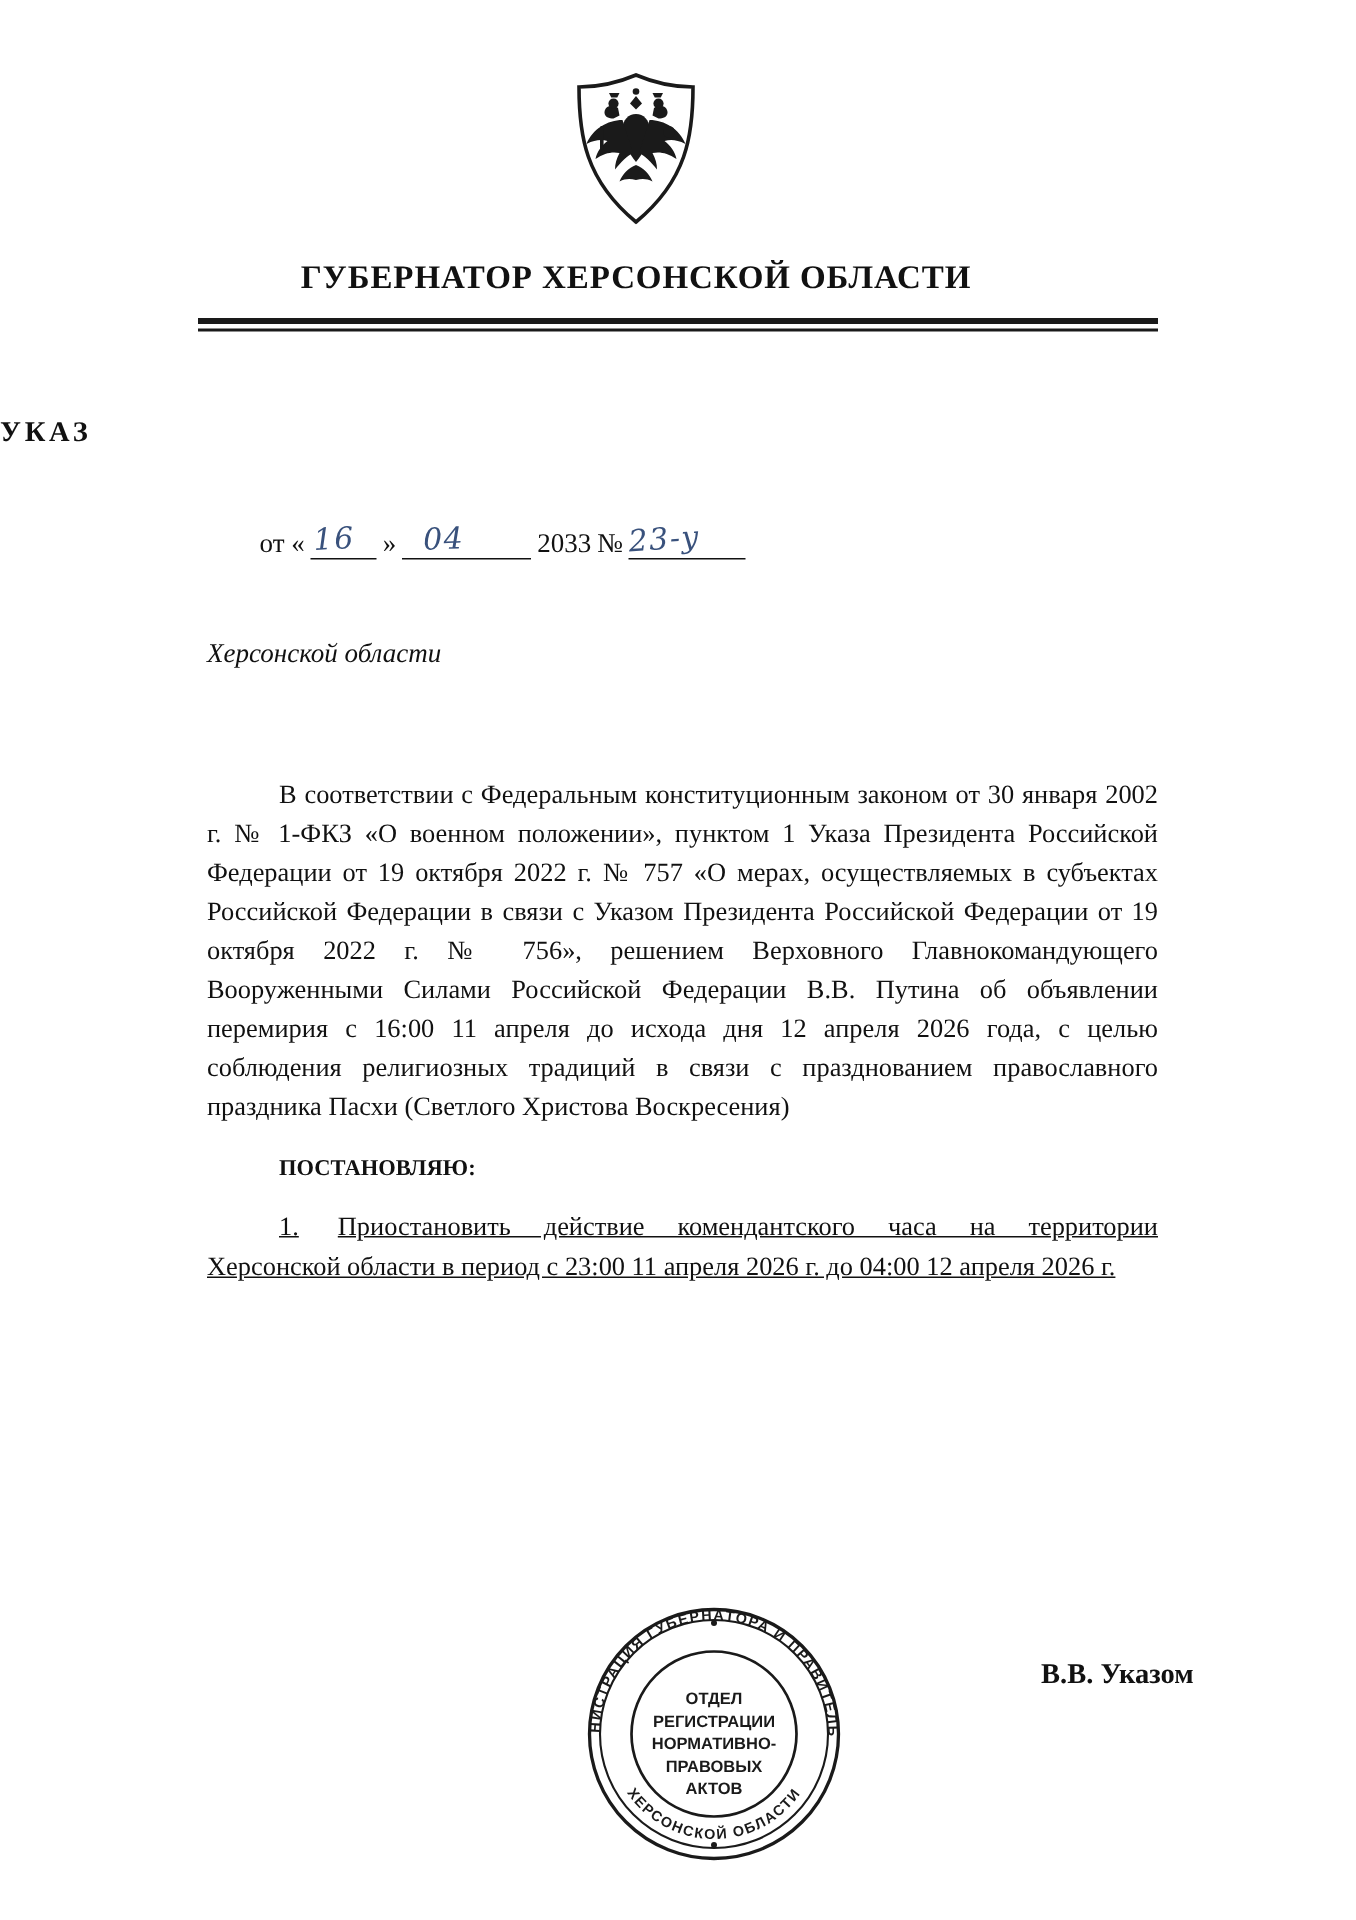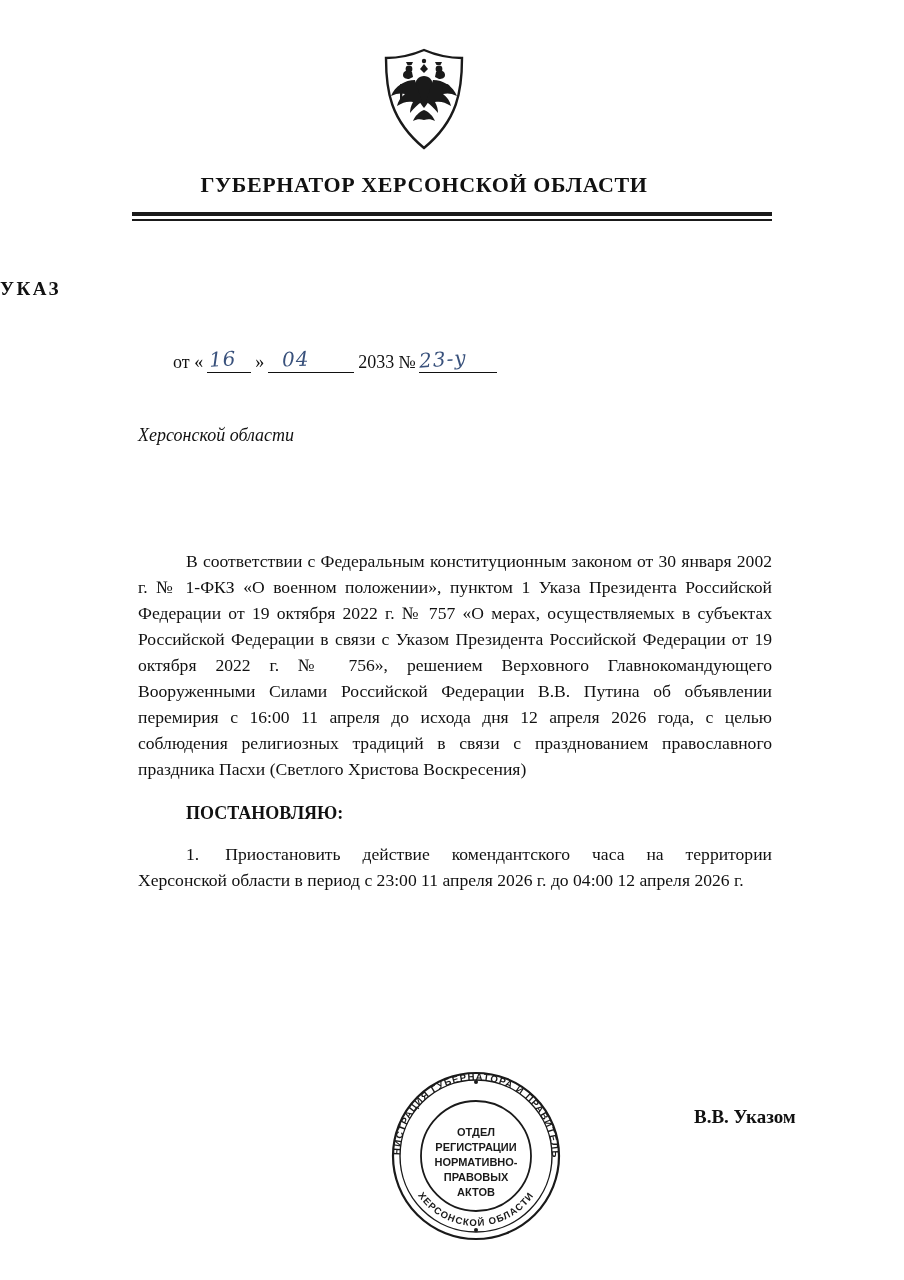--- a/index.html
+++ b/index.html
@@ -125,42 +125,43 @@
     left: 138px;
     width: 420px;
     font-style: italic;
     font-size: 18px;
     line-height: 1.32;
   }
 
   
   .body {
     position: absolute;
-    top: 548px;
+    top: 516px;
     left: 138px;
     width: 634px;
     font-size: 17.6px;
     line-height: 1.48;
     text-align: justify;
     text-justify: inter-word;
   }
   .body p {
     margin: 0;
     text-indent: 48px;
   }
   .resolve {
     margin-top: 18px;
     margin-bottom: 14px;
     font-weight: bold;
-    font-size: 18px;
+    font-size: 15px;
     text-indent: 48px;
   }
   .clause {
     margin-top: 0;
     text-indent: 48px;
+    text-decoration: underline;
   }
   .num-gap { display: inline-block; width: 26px; }
 
   
   .stamp {
     position: absolute;
     top: 1062px;
     left: 382px;
     width: 188px;
     height: 188px;

